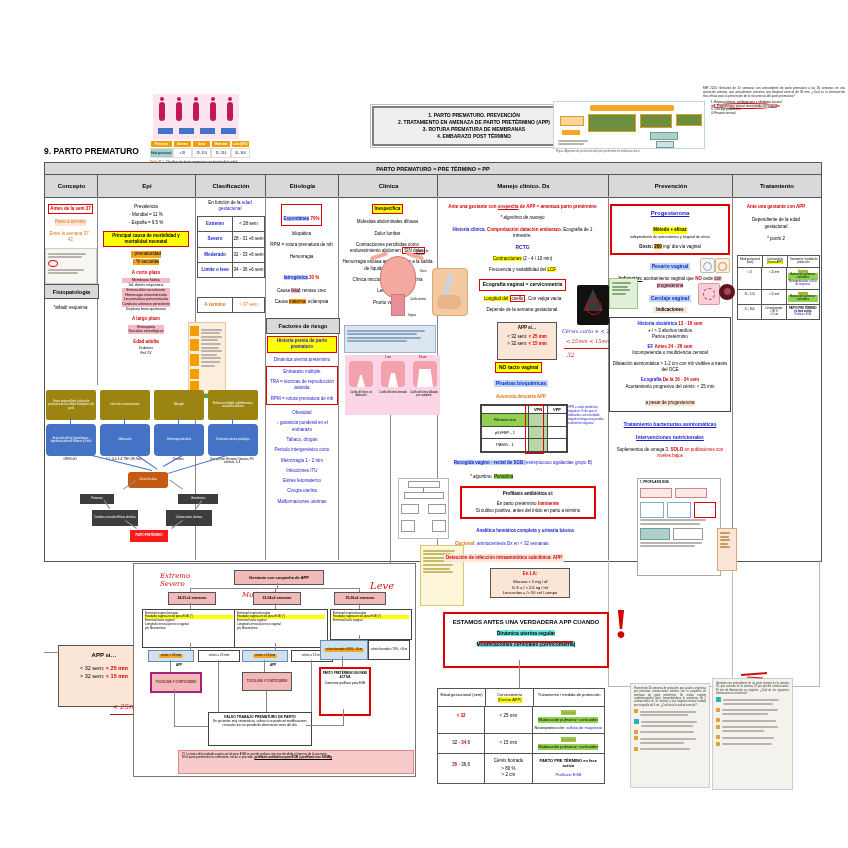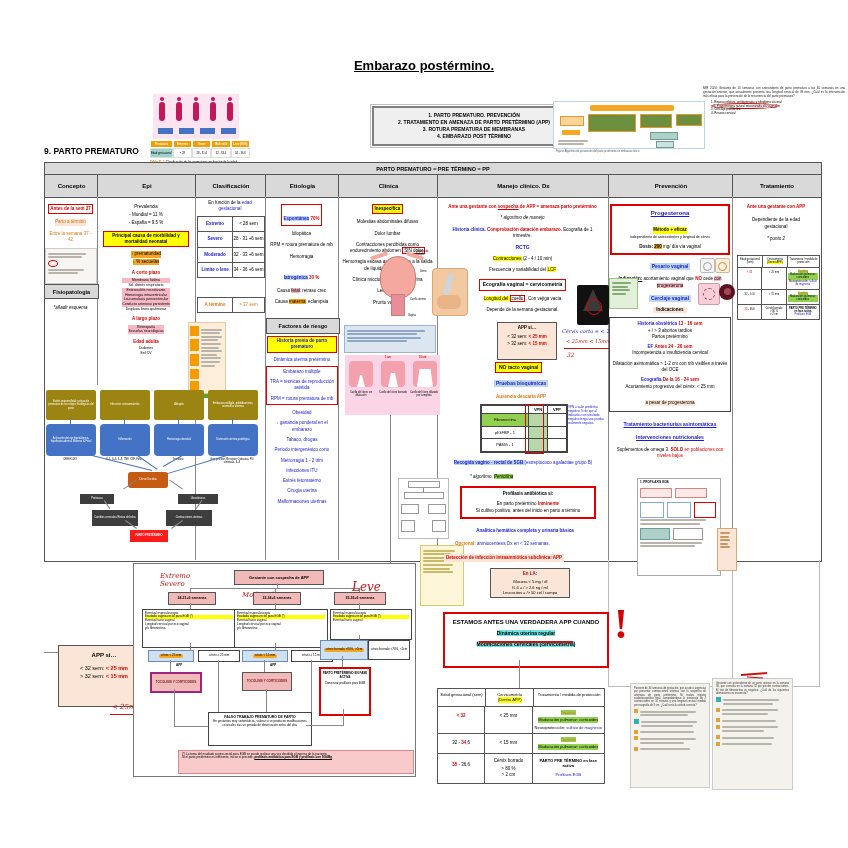--- a/index.html
+++ b/index.html
@@ -48,21 +48,20 @@
   .bluebx{background:#4472c4;color:#fff;border-radius:4px}
   .darkbx{background:#3d3d3d;color:#fff}
   table{border-collapse:collapse}
 </style>
 </head>
 <body>
 
 <div class="page">
 
   <div class="abs tc" style="left:0;top:52px;width:848px">
-    <div class="b u" style="font-size:13px;margin-top:6px">Embarazo postérmino.</div>
   </div>
 
   <div class="abs b" style="left:44px;top:146px;font-size:8.5px">9. PARTO PREMATURO</div>
 
   <div class="abs" style="left:153px;top:94px;width:86px;height:42px;background:#fce4f0;display:flex;justify-content:space-around;align-items:flex-start;padding-top:3px">
     <span class="person"></span>
     <span class="person"></span>
     <span class="person"></span>
     <span class="person"></span>
     <span class="person"></span>
@@ -598,21 +597,21 @@
   <div class="abs" style="left:133px;top:563px;width:281px;height:212px;border:1px solid #777;background:#fff">
     <div class="fnode f4 b" style="left:100px;top:6px;width:88px;height:13px;background:#f2b9b9;border:0.8px solid #555">Gestante con sospecha de APP</div>
     <div class="ln" style="left:143px;top:19px;width:1px;height:5px"></div>
     <div class="ln" style="left:56px;top:24px;width:170px;height:1px"></div>
     <div class="ln" style="left:56px;top:24px;width:1px;height:4px"></div>
     <div class="ln" style="left:141px;top:24px;width:1px;height:4px"></div>
     <div class="ln" style="left:225px;top:24px;width:1px;height:4px"></div>
     <div class="abs hw" style="left:26px;top:8px;font-size:7px">Extremo</div>
     <div class="abs hw" style="left:26px;top:16px;font-size:7px">Severo</div>
     <div class="abs hw" style="left:108px;top:27px;font-size:7px">Moderado</div>
-    <div class="abs hw" style="left:218px;top:16px;font-size:12px">Leve</div>
+    <div class="abs hw" style="left:236px;top:16px;font-size:10px">Leve</div>
     <div class="fnode f35 b" style="left:34px;top:28px;width:46px;height:11px;background:#f2b9b9;border:0.8px solid #555">24-31+6 semanas</div>
     <div class="fnode f35 b" style="left:119px;top:28px;width:46px;height:11px;background:#f2b9b9;border:0.8px solid #555">32-34+6 semanas</div>
     <div class="fnode f35 b" style="left:200px;top:28px;width:50px;height:11px;background:#f2b9b9;border:0.8px solid #555">35-36+6 semanas</div>
     <div class="ln" style="left:56px;top:39px;width:1px;height:6px"></div>
     <div class="ln" style="left:141px;top:39px;width:1px;height:6px"></div>
     <div class="ln" style="left:225px;top:39px;width:1px;height:6px"></div>
     <div class="abs bx" style="left:8px;top:45px;width:88px;height:34px;border-width:1.2px;padding:1.5px 2px">
       <div class="f3">Eventual especuloscopia</div>
       <div class="f3 hl-y">Exudado vagino-rectal para EGB (*)</div>
       <div class="f3">Eventual tacto vaginal</div>

